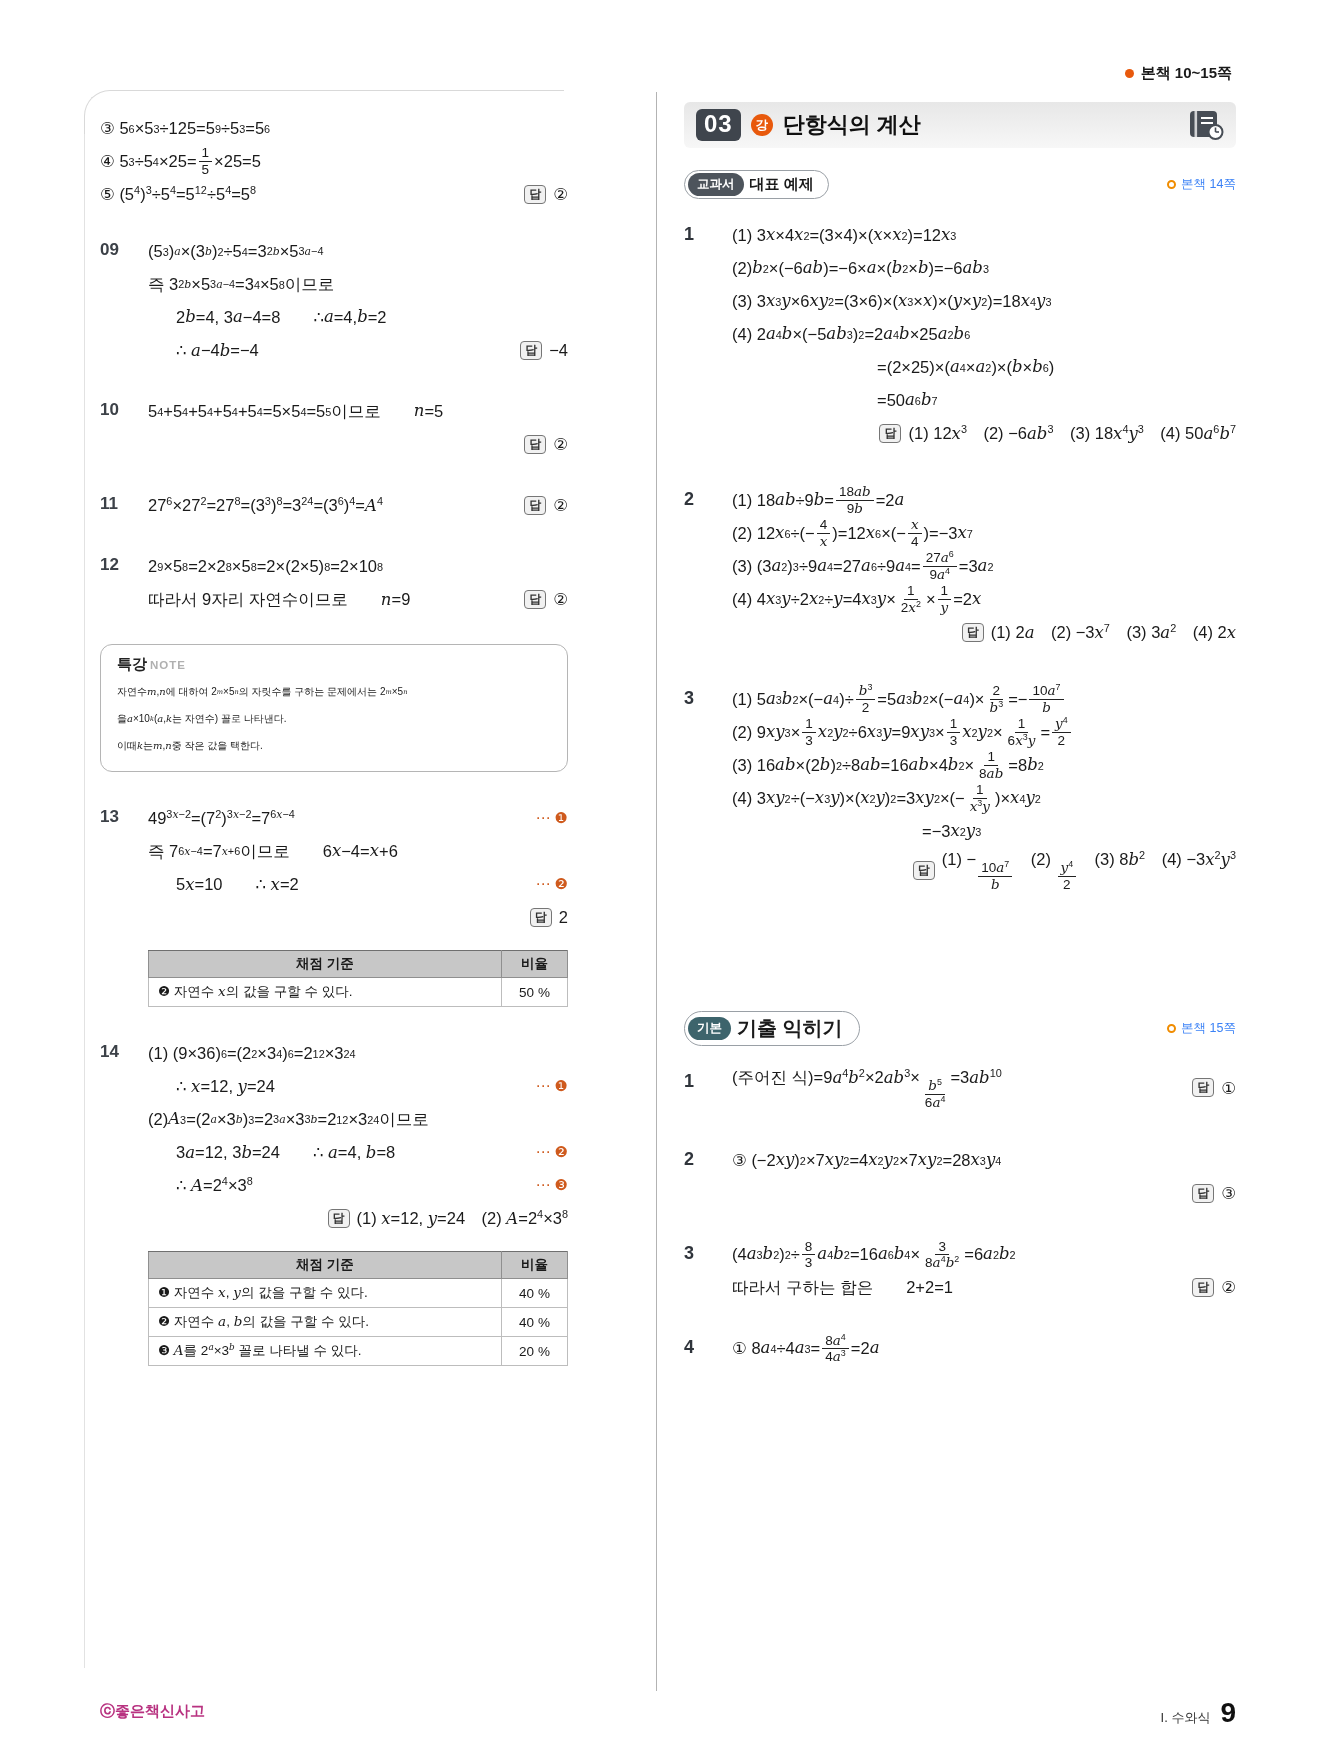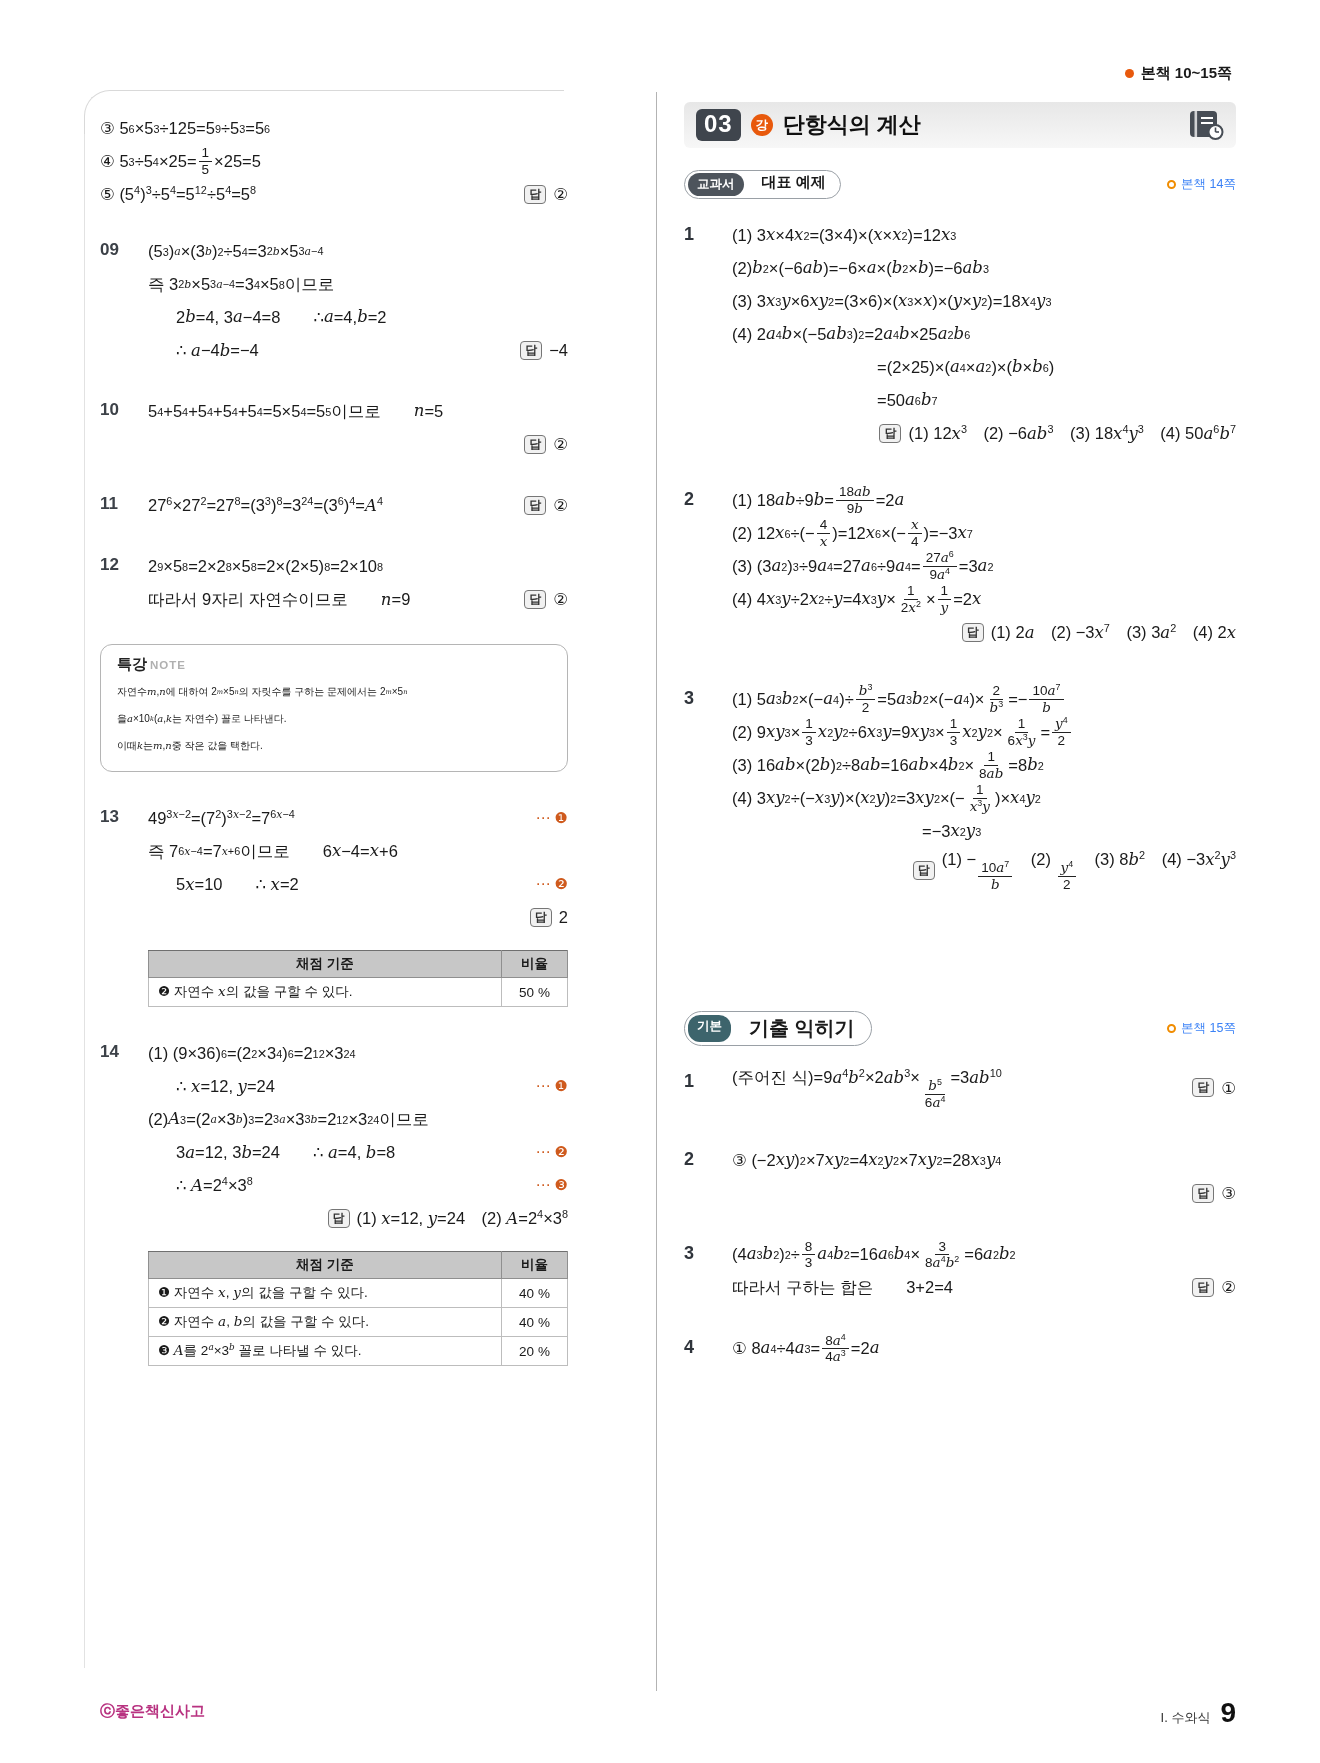--- a/index.html
+++ b/index.html
@@ -70,21 +70,21 @@
               border-radius:6px;padding:7px 12px;margin-bottom:22px;}
   .sec-num{background:#3f454d;color:#fff;font-size:24px;font-weight:800;letter-spacing:1px;
            border-radius:6px;padding:1px 8px 3px;}
   .sec-circle{width:22px;height:22px;border-radius:50%;background:#e8590c;color:#fff;font-size:12.5px;
               display:inline-flex;align-items:center;justify-content:center;font-weight:bold;}
   .sec-title{font-size:22px;font-weight:800;color:#101010;}
   .sec-icon{margin-left:auto;display:inline-flex;}
 
   
   .subhead{display:flex;align-items:center;margin:6px 0 20px;}
-  .bubble{display:inline-flex;gap:18px;border:1.4px solid #9aa0a6;
+  .bubble{display:inline-flex;align-items:center;gap:6px;border:1.4px solid #9aa0a6;
           border-radius:16px;padding:2px 14px 2px 3px;font-weight:800;font-size:15px;background:#fff;}
   .badge{background:#4d545c;color:#fff;font-size:12.5px;padding:3px 9px;border-radius:12px;font-weight:bold;}
   .badge.teal{background:#3d646c;}
   .bubble.big{font-size:20px;border-radius:20px;padding:3px 16px 3px 3px;}
   .ref{margin-left:auto;font-size:12.5px;color:#3b82f6;display:inline-flex;align-items:center;}
   .ring{display:inline-block;width:9px;height:9px;border:2.5px solid #f08c00;border-radius:50%;margin-right:5px;}
 
   .gap-top{margin-top:118px;}
   .mb-lg{margin-bottom:34px;}
   .mb-md{margin-bottom:28px;}
@@ -445,21 +445,21 @@
       <div class="pnum">3</div>
       <div class="pbody">
         <div class="mline">(4<i>a</i><sup>3</sup><i>b</i><sup>2</sup>)<sup>2</sup>÷<span class="frac">
               <span class="fn">8</span>
               <span class="fd">3</span>
             </span><i>a</i><sup>4</sup><i>b</i><sup>2</sup>=16<i>a</i><sup>6</sup><i>b</i><sup>4</sup>×<span class="frac">
               <span class="fn">3</span>
               <span class="fd">8<i>a</i><sup>4</sup><i>b</i><sup>2</sup></span>
             </span>=6<i>a</i><sup>2</sup><i>b</i><sup>2</sup></div>
         <div class="mline">
-          <span class="mtext">따라서 구하는 합은　　3+2=4</span>
+          <span class="mtext">따라서 구하는 합은　　2+2=1</span>
           <span class="ans">
             <span class="ans-box">답</span>
             <span class="ans-val">②</span>
           </span>
         </div>
       </div>
     </section>
 
     <section class="block prob">
       <div class="pnum">4</div>

